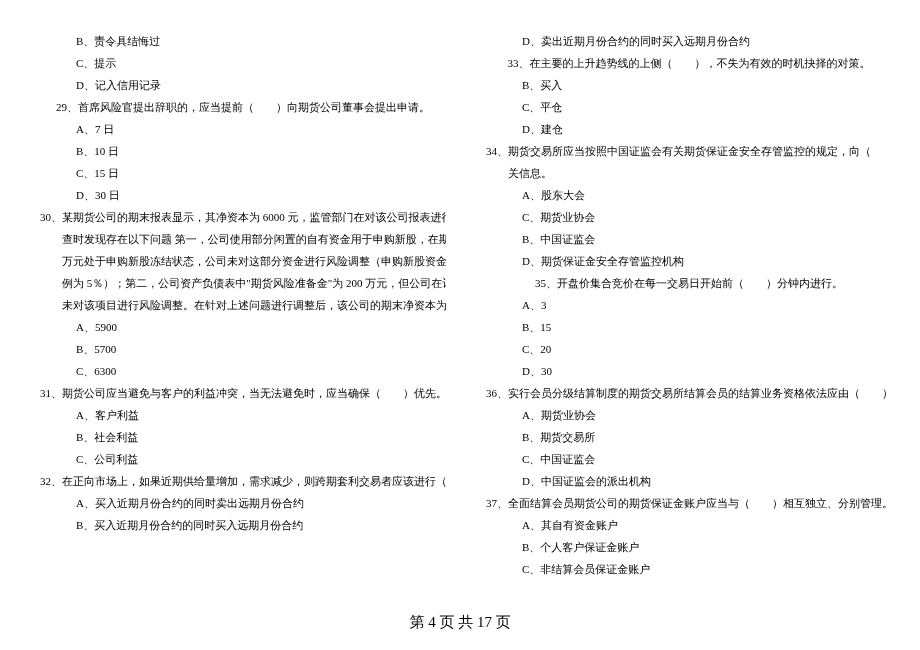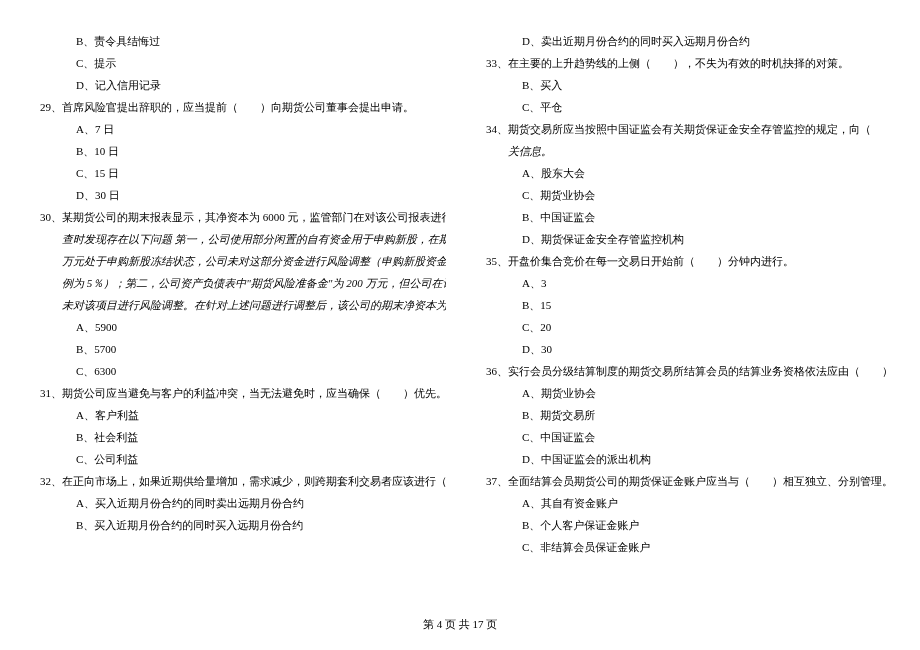--- a/index.html
+++ b/index.html
@@ -32,31 +32,31 @@
   .line {
     line-height: 22px;
     white-space: nowrap;
     overflow: hidden;
   }
   .option {
     padding-left: 36px;
   }
   .question {
     padding-left: 0;
+    text-align: center;
   }
   .q-cont {
     padding-left: 22px;
-    font-style: italic;
   }
   .footer {
     position: absolute;
     bottom: 18px;
     width: 100%;
     text-align: center;
-    font-size: 11px;
+    font-size: 15px;
   }
 </style>
 </head>
 <body>
 
 <div class="page">
   <div class="column col-left">
     <div class="line option">B、责令具结悔过</div>
     <div class="line option">C、提示</div>
     <div class="line option">D、记入信用记录</div>
@@ -80,20 +80,21 @@
     <div class="line question">32、在正向市场上，如果近期供给量增加，需求减少，则跨期套利交易者应该进行（　　）</div>
     <div class="line option">A、买入近期月份合约的同时卖出远期月份合约</div>
     <div class="line option">B、买入近期月份合约的同时买入远期月份合约</div>
   </div>
 
   <div class="column col-right">
     <div class="line option">D、卖出近期月份合约的同时买入远期月份合约</div>
     <div class="line question">33、在主要的上升趋势线的上侧（　　），不失为有效的时机抉择的对策。</div>
     <div class="line option">B、买入</div>
     <div class="line option">C、平仓</div>
+    <div class="line option">D、建仓</div>
     <div class="line question">34、期货交易所应当按照中国证监会有关期货保证金安全存管监控的规定，向（　　）报送相</div>
     <div class="line q-cont">关信息。</div>
     <div class="line option">A、股东大会</div>
     <div class="line option">C、期货业协会</div>
     <div class="line option">B、中国证监会</div>
     <div class="line option">D、期货保证金安全存管监控机构</div>
     <div class="line question">35、开盘价集合竞价在每一交易日开始前（　　）分钟内进行。</div>
     <div class="line option">A、3</div>
     <div class="line option">B、15</div>
     <div class="line option">C、20</div>

